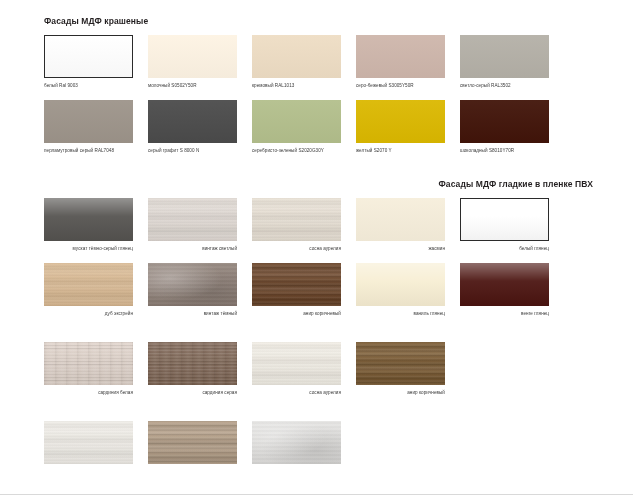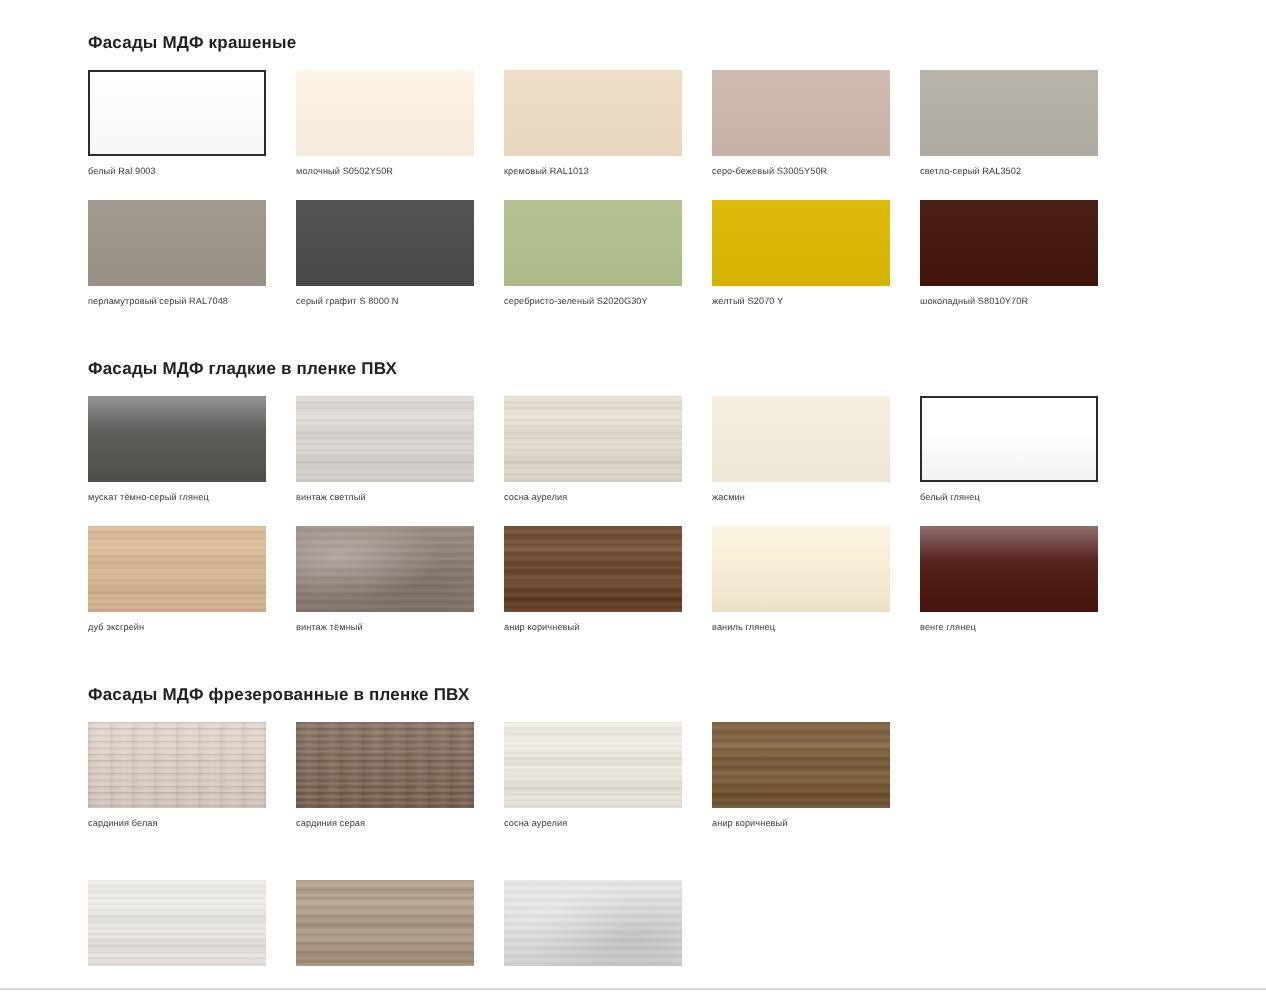--- a/index.html
+++ b/index.html
@@ -19,21 +19,21 @@
   .section { margin-bottom: 0; }
   .section-title {
     font-size: 8.5px;
     font-weight: bold;
     color: #231f20;
     letter-spacing: 0.1px;
     margin: 0 0 8px 0;
     line-height: 11px;
   }
   .sec-gap-1 { margin-top: 6px; }
-  .sec-gap { margin-top: 14px; }
+  .sec-gap { margin-top: 14px; text-align: right; }
 
   .grid {
     display: flex;
     flex-wrap: wrap;
     width: 520px;
   }
   .cell {
     width: 89px;
     margin-right: 15px;
     margin-bottom: 11px;
@@ -195,21 +195,20 @@
             <div class="swatch tex-gloss" style="background-color: rgb(247, 238, 211);"></div>
             <div class="caption">ваниль глянец</div>
           </div>
           <div class="cell">
             <div class="swatch tex-gloss" style="background-color: rgb(75, 20, 16);"></div>
             <div class="caption">венге глянец</div>
           </div>
         </div>
       </div>
       <div class="section sec-gap">
-        <div class="section-title">Фасады МДФ фрезерованные в пленке ПВХ</div>
         <div class="grid">
           <div class="cell">
             <div class="swatch tex-milled" style="background-color: rgb(222, 209, 200);"></div>
             <div class="caption">сардиния белая</div>
           </div>
           <div class="cell">
             <div class="swatch tex-milled" style="background-color: rgb(123, 98, 81);"></div>
             <div class="caption">сардиния серая</div>
           </div>
           <div class="cell">

